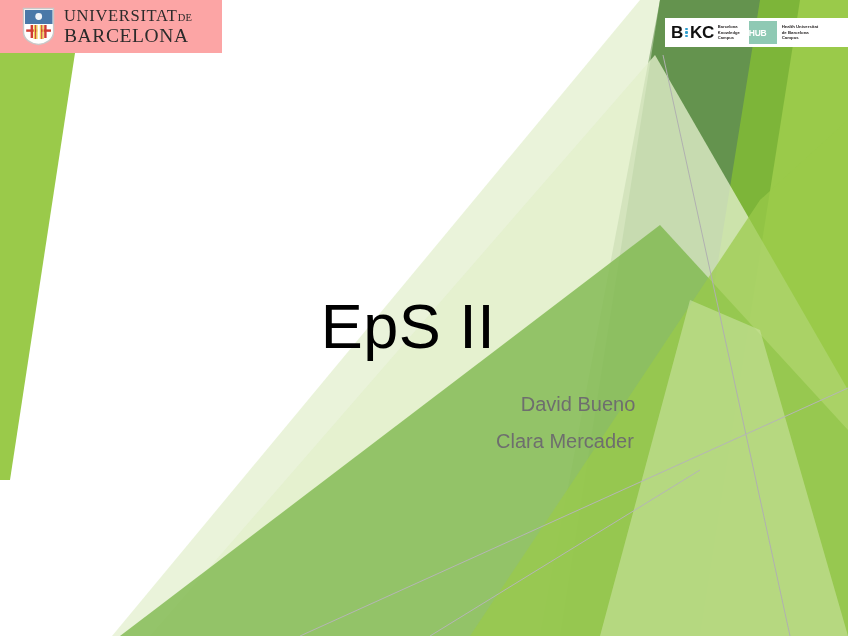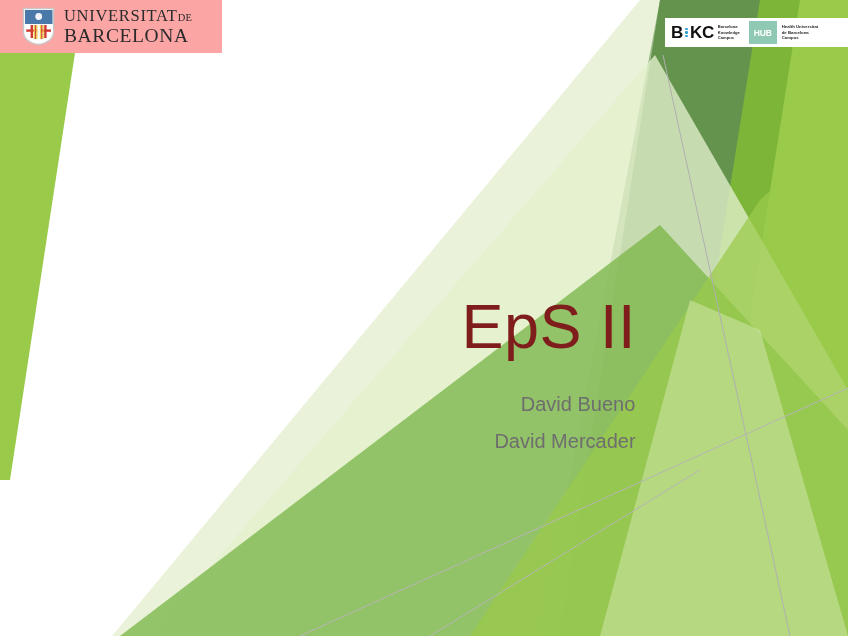--- a/index.html
+++ b/index.html
@@ -95,21 +95,21 @@
     color: #231f20;
     font-weight: bold;
     white-space: nowrap;
   }
   .hub-box {
     margin-left: 9px;
     width: 28px; height: 23px;
     background: #8fc9b4;
     display: flex;
     align-items: center;
-    justify-content: center;
+    justify-content: flex-start;
     flex: 0 0 auto;
   }
   .hub-box span {
     font-family: "Liberation Sans", sans-serif;
     font-weight: bold;
     font-size: 8.5px;
     color: #ffffff;
     letter-spacing: -0.2px;
   }
   .hub-sub {
@@ -119,24 +119,24 @@
     color: #231f20;
     font-weight: bold;
     white-space: nowrap;
   }
 
   
   .title {
     position: absolute;
     left: 180px; top: 293px;
     width: 456px;
-    text-align: right;
+    text-align: center;
     font-size: 63px;
     line-height: 1.05;
-    color: #7f1d1d;
+    color: #000000;
     letter-spacing: 0.5px;
     z-index: 15;
     white-space: nowrap;
   }
   .subtitle-1, .subtitle-2 {
     position: absolute;
     width: 360px;
     text-align: center;
     color: #6e6e6e;
     font-size: 20px;
@@ -233,15 +233,15 @@
     </div>
     <div class="hub-sub">
       <div>Health Universitat</div>
       <div>de Barcelona</div>
       <div>Campus</div>
     </div>
   </div>
 
   <div class="title">EpS II</div>
   <div class="subtitle-1">David Bueno</div>
-  <div class="subtitle-2">David Mercader</div>
+  <div class="subtitle-2">Clara Mercader</div>
 
 </div>
 
 </body></html>

